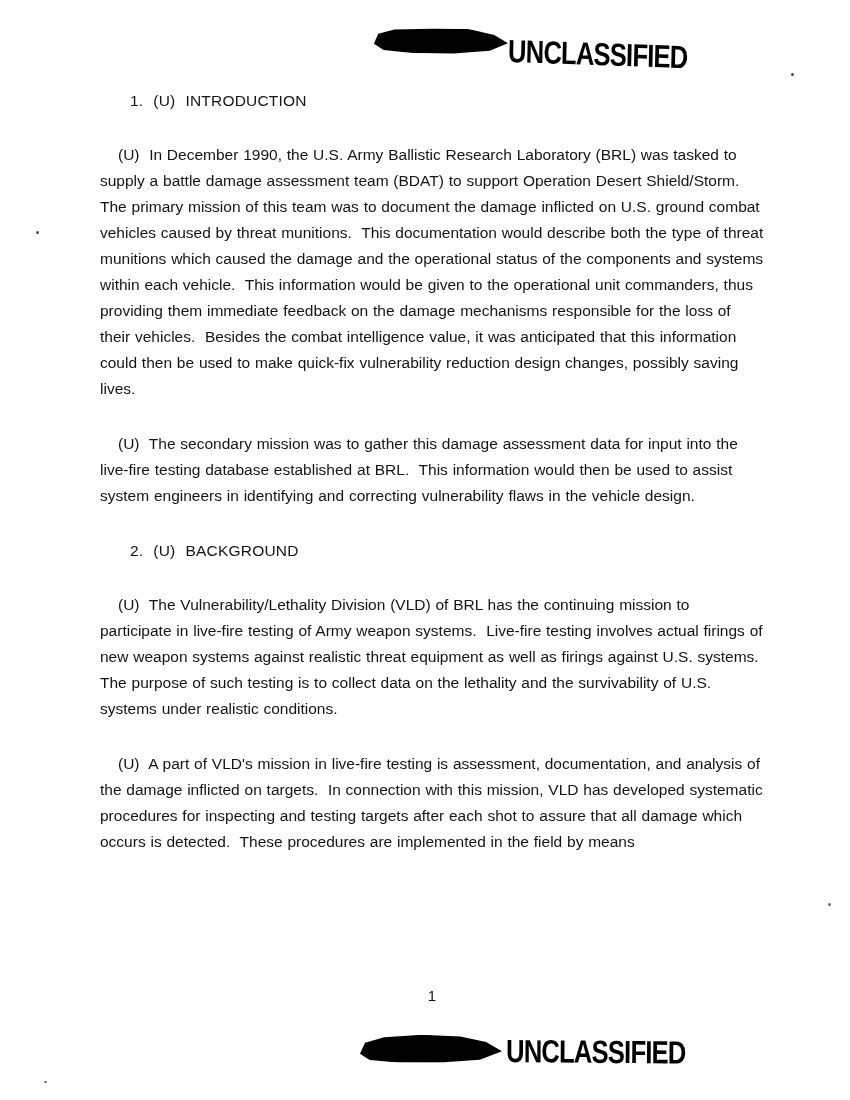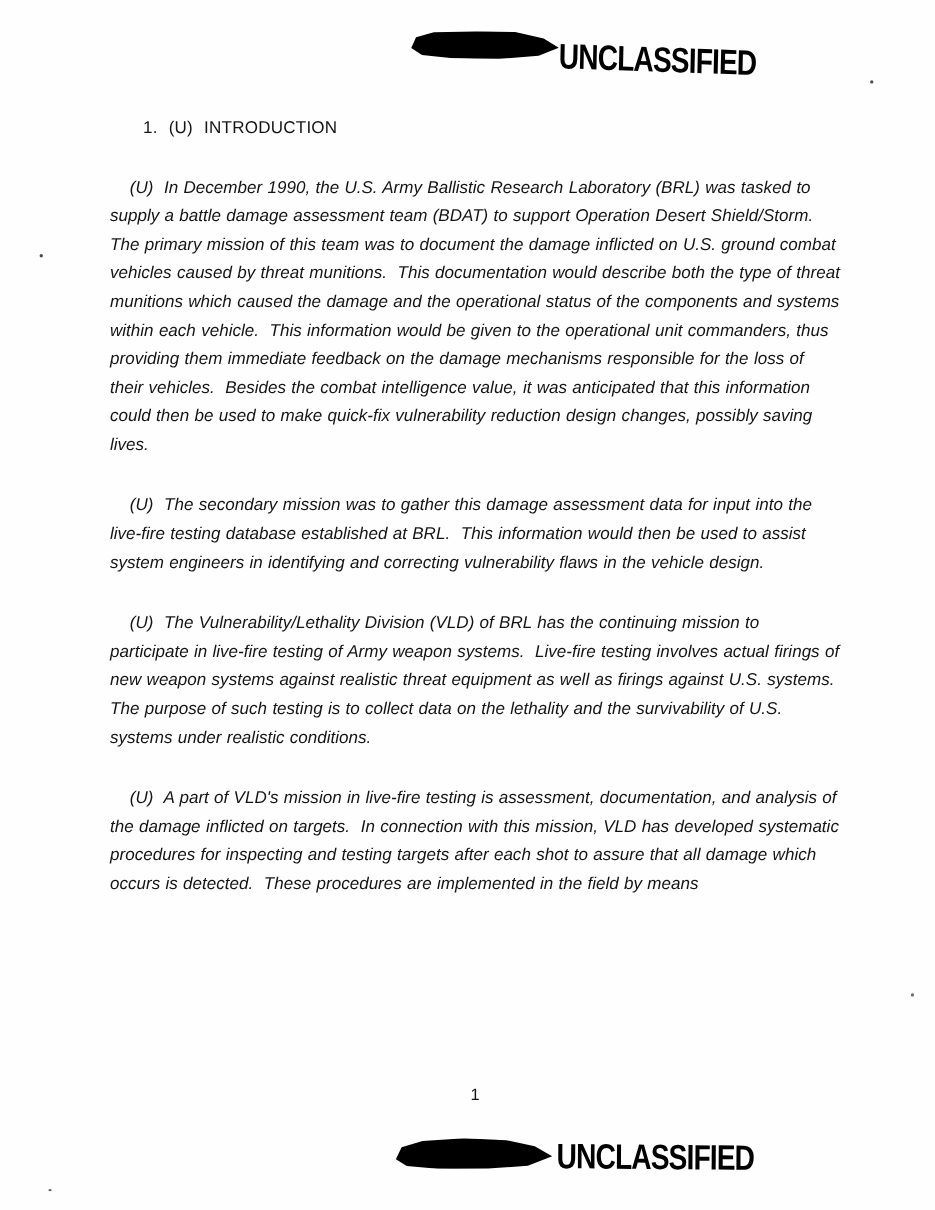--- a/index.html
+++ b/index.html
@@ -43,34 +43,32 @@
 
   
   .content {
     position: absolute;
     left: 100px;
     top: 88px;
     width: 664px;
     font-size: 15.5px;
     line-height: 26px;
     word-spacing: 0.5px;
-    margin-top: 16px;
   }
   .content h2 {
     font-size: 15.5px;
     font-weight: normal;
     margin: 0 0 28px 30px;
     white-space: pre-wrap;
     letter-spacing: 0.2px;
   }
   .content p {
     margin: 0 0 29px 0;
     text-indent: 18px;
     white-space: pre-wrap;
-    font-style: italic;
   }
   .page-number {
     position: absolute;
     left: 100px;
     width: 664px;
     top: 987px;
     text-align: center;
     font-size: 15px;
     color: #141414;
   }
@@ -92,20 +90,21 @@
       <polygon fill="#000" points="2,18 6,8 22,3 60,1 96,0 122,5 136,13 118,21 82,25 40,26 12,24"></polygon>
     </svg>
     <span class="stamp-label">UNCLASSIFIED</span>
   </div>
 
   <div class="content">
     <h2>1.  (U)  INTRODUCTION</h2>
     <p>(U)  In December 1990, the U.S. Army Ballistic Research Laboratory (BRL) was tasked to supply a battle damage assessment team (BDAT) to support Operation Desert Shield/Storm.  The primary mission of this team was to document the damage inflicted on U.S. ground combat vehicles caused by threat munitions.  This documentation would describe both the type of threat munitions which caused the damage and the operational status of the components and systems within each vehicle.  This information would be given to the operational unit commanders, thus providing them immediate feedback on the damage mechanisms responsible for the loss of their vehicles.  Besides the combat intelligence value, it was anticipated that this information could then be used to make quick-fix vulnerability reduction design changes, possibly saving lives.</p>
     <p>(U)  The secondary mission was to gather this damage assessment data for input into the live-fire testing database established at BRL.  This information would then be used to assist system engineers in identifying and correcting vulnerability flaws in the vehicle design.</p>
 
+    <h2>2.  (U)  BACKGROUND</h2>
     <p>(U)  The Vulnerability/Lethality Division (VLD) of BRL has the continuing mission to participate in live-fire testing of Army weapon systems.  Live-fire testing involves actual firings of new weapon systems against realistic threat equipment as well as firings against U.S. systems.  The purpose of such testing is to collect data on the lethality and the survivability of U.S. systems under realistic conditions.</p>
     <p>(U)  A part of VLD's mission in live-fire testing is assessment, documentation, and analysis of the damage inflicted on targets.  In connection with this mission, VLD has developed systematic procedures for inspecting and testing targets after each shot to assure that all damage which occurs is detected.  These procedures are implemented in the field by means</p>
   </div>
 
   <div class="page-number">1</div>
 
   <div class="stamp stamp-bottom">
     <svg class="redaction" width="142" height="28" viewBox="0 0 142 28" aria-hidden="true">
       <polygon fill="#000" points="0,20 5,9 24,3 62,0 100,1 126,6 142,15 120,24 84,27 38,28 10,26"></polygon>
     </svg>

